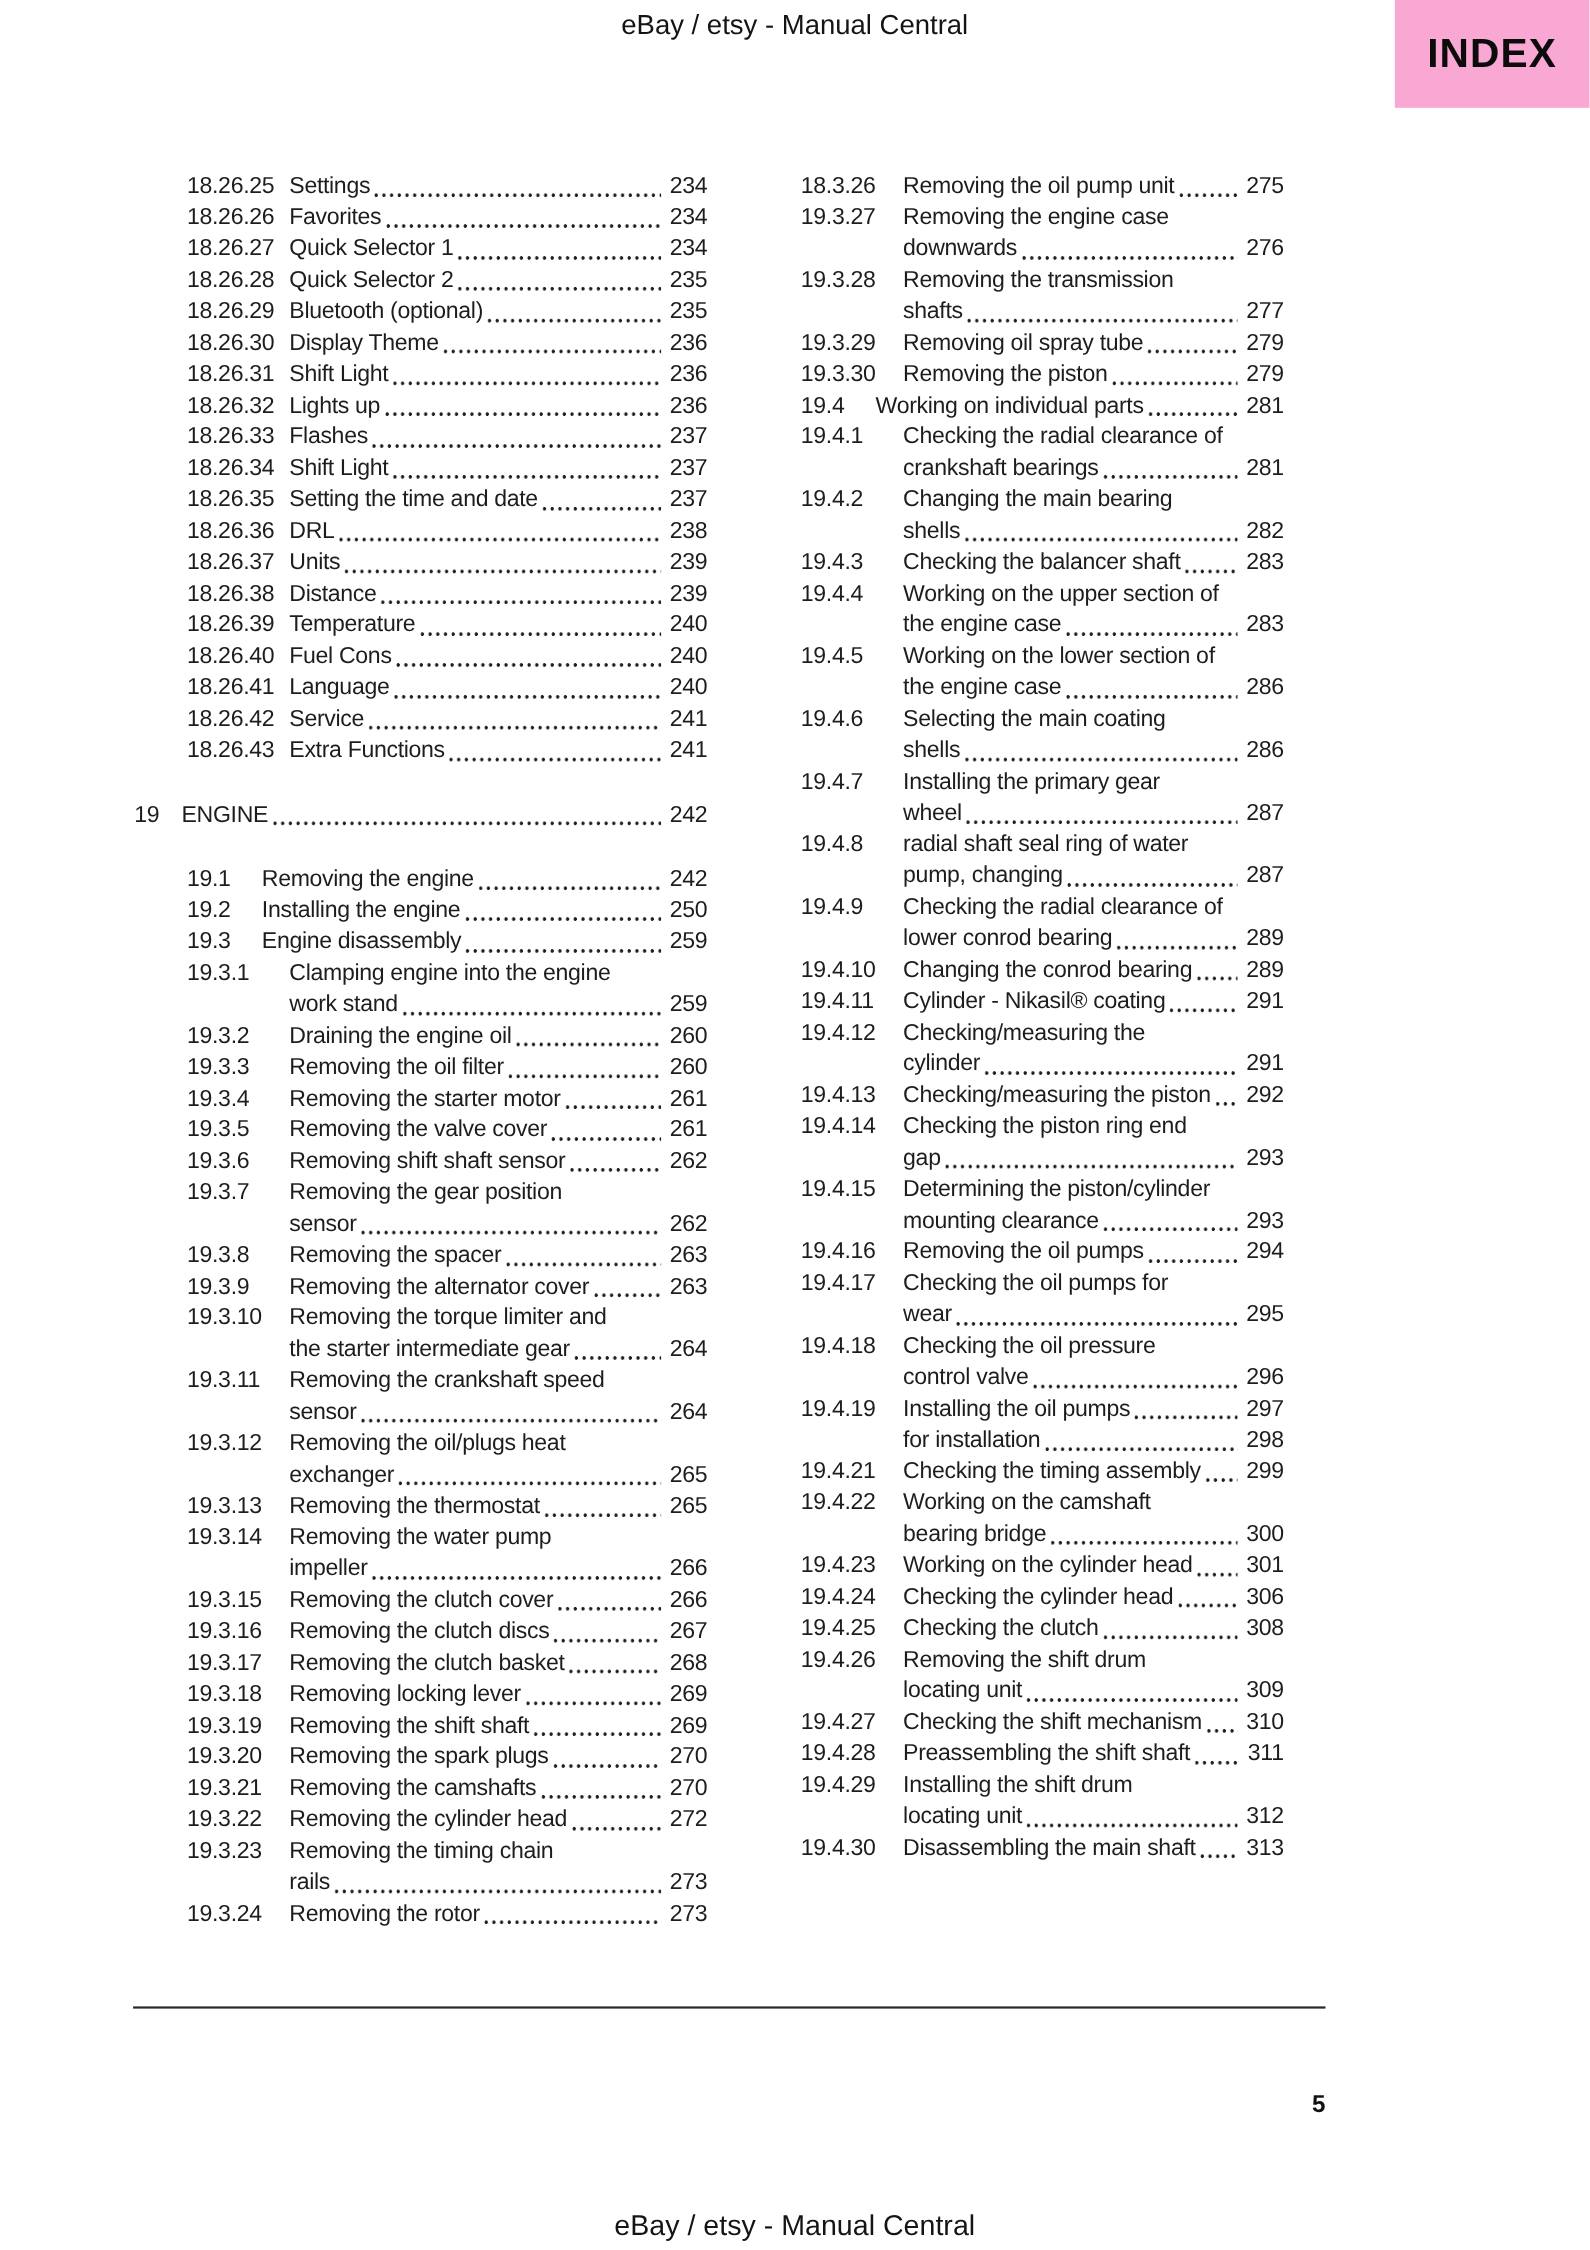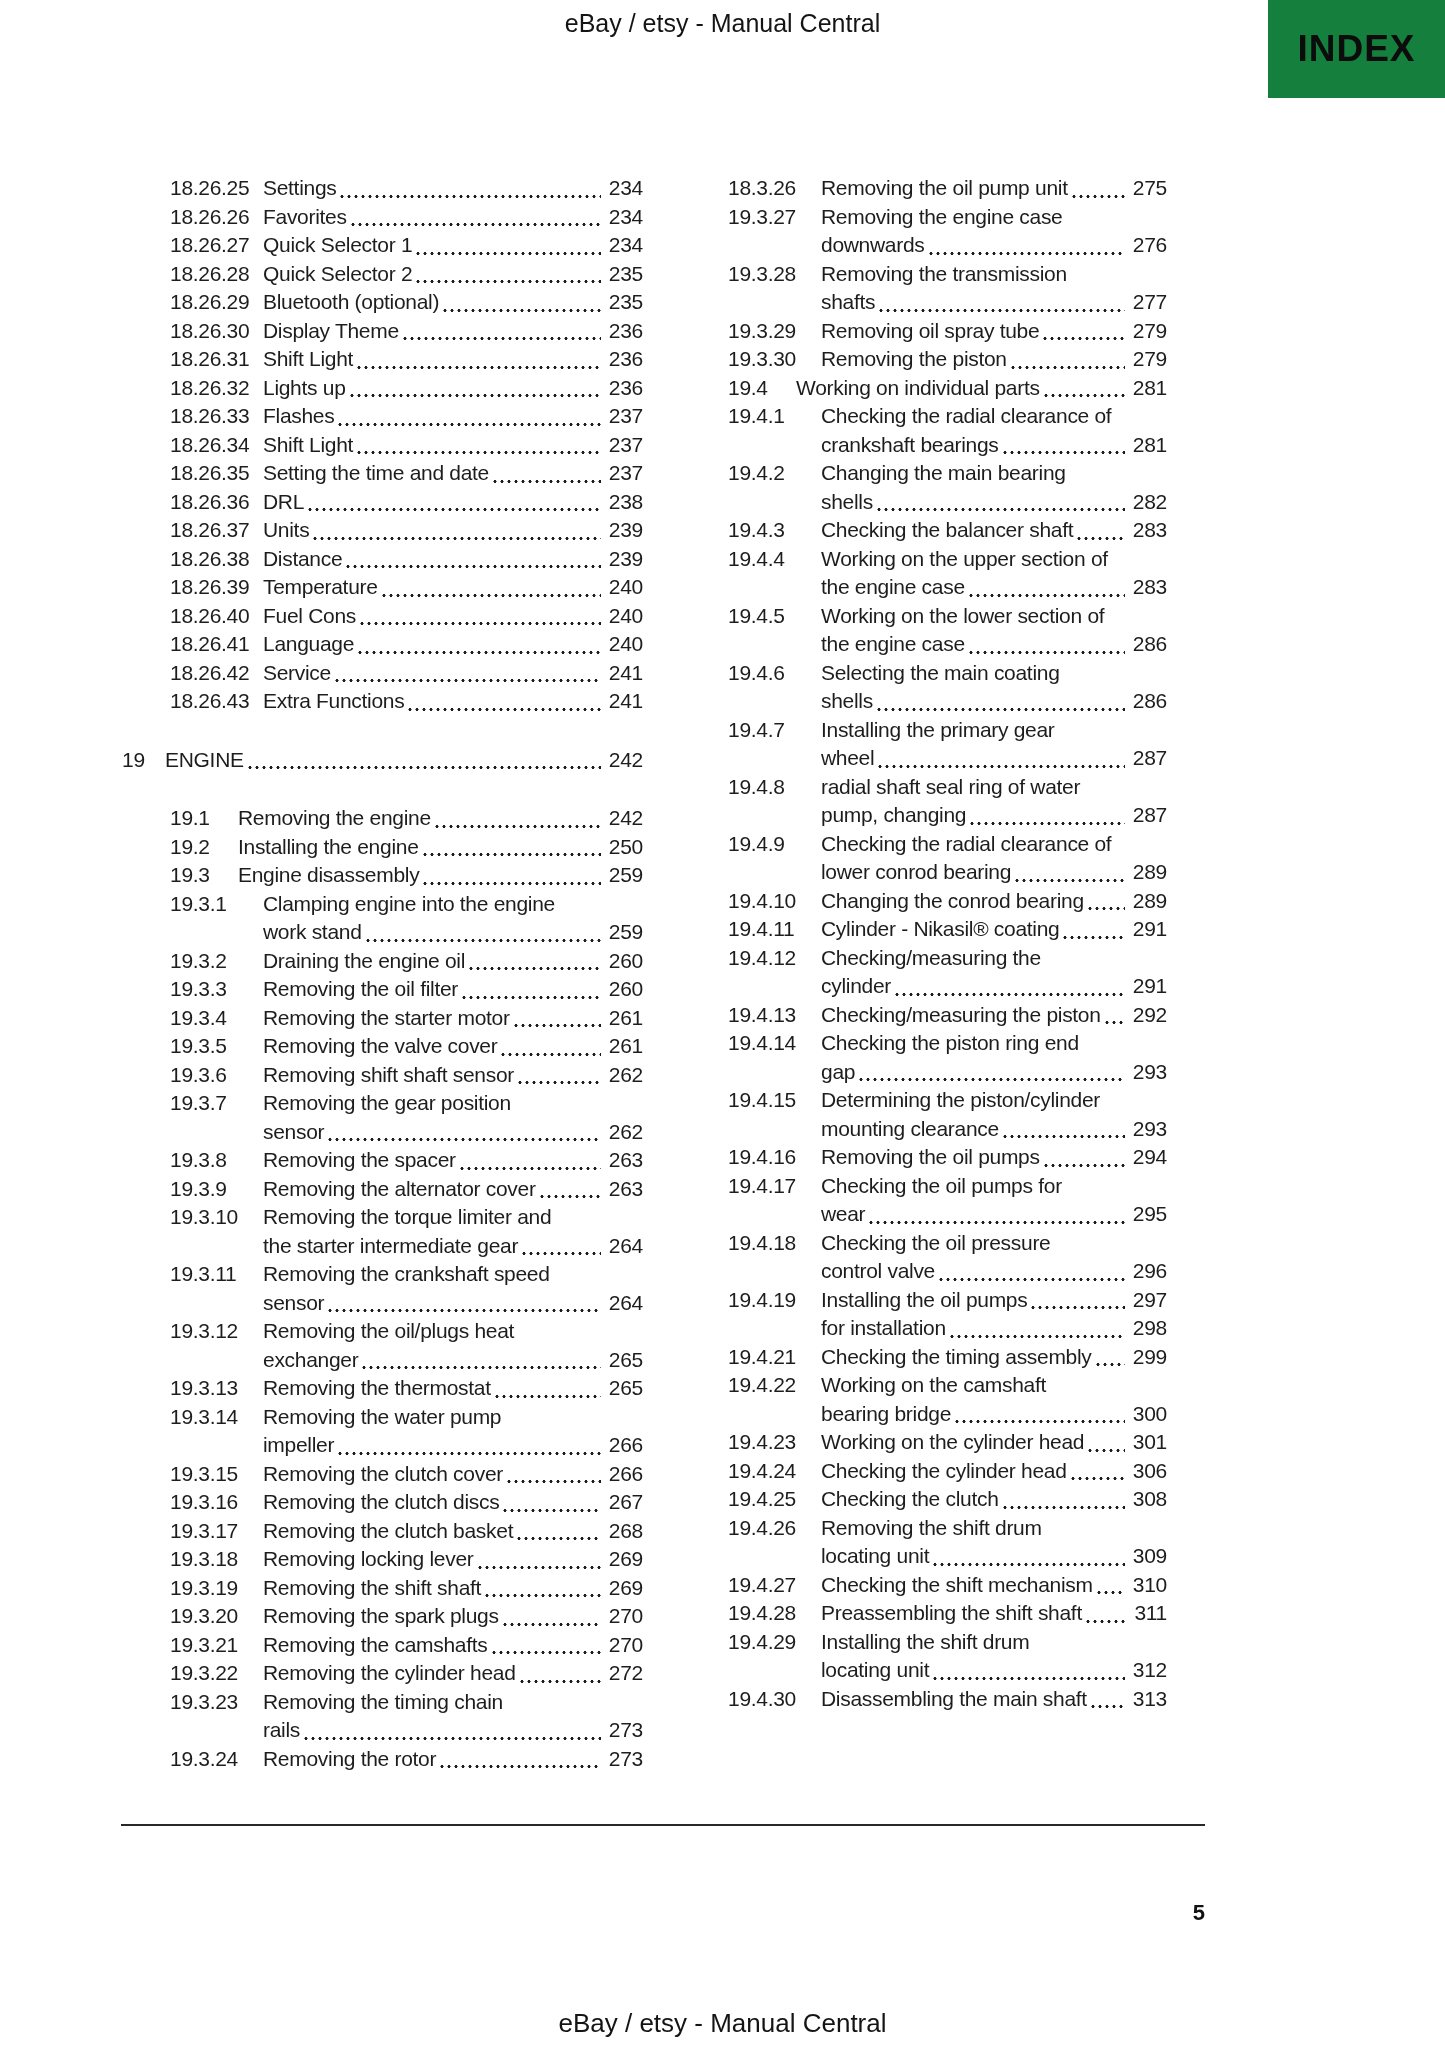--- a/index.html
+++ b/index.html
@@ -10,21 +10,21 @@
   }
   .header-title{
     position:absolute;top:6px;left:0;width:100%;text-align:center;
     font-size:25px;line-height:34px;color:#141414;
   }
   .index-badge{
     position:absolute;top:0;right:0;width:177px;height:98px;
     display:flex;align-items:center;justify-content:center;
     font-size:37px;font-weight:bold;letter-spacing:1px;color:#0c0c0c;
   }
-  .toc-col{position:absolute;top:174px;}
+  .toc-col{position:absolute;top:155px;}
   .toc-col.left{left:122px;width:521px;}
   .toc-col.right{left:680px;width:487px;}
   .entry{display:block;}
   .entry .line{
     display:flex;align-items:baseline;
     font-size:21px;line-height:28.5px;letter-spacing:-0.3px;
     white-space:nowrap;
   }
   .entry.sub .line,.entry.section .line{padding-left:48px;}
   .entry .num{flex:none;}
@@ -49,21 +49,21 @@
   }
   .footer-title{
     position:absolute;top:2006px;left:0;width:100%;text-align:center;
     font-size:26px;line-height:34px;color:#141414;
   }
 </style>
 </head>
 <body>
 
 <div class="header-title">eBay / etsy - Manual Central</div>
-<div class="index-badge" style="background: #15803d;">INDEX</div>
+<div class="index-badge" style="background: #f9a8d4;">INDEX</div>
 
 <div class="toc-col left">
     <div class="entry sub">
       <div class="line">
         <span class="num">18.26.25</span>
         <span class="txt">Settings</span>
         <span class="leader"></span>
         <span class="page">234</span>
       </div>
     </div>

